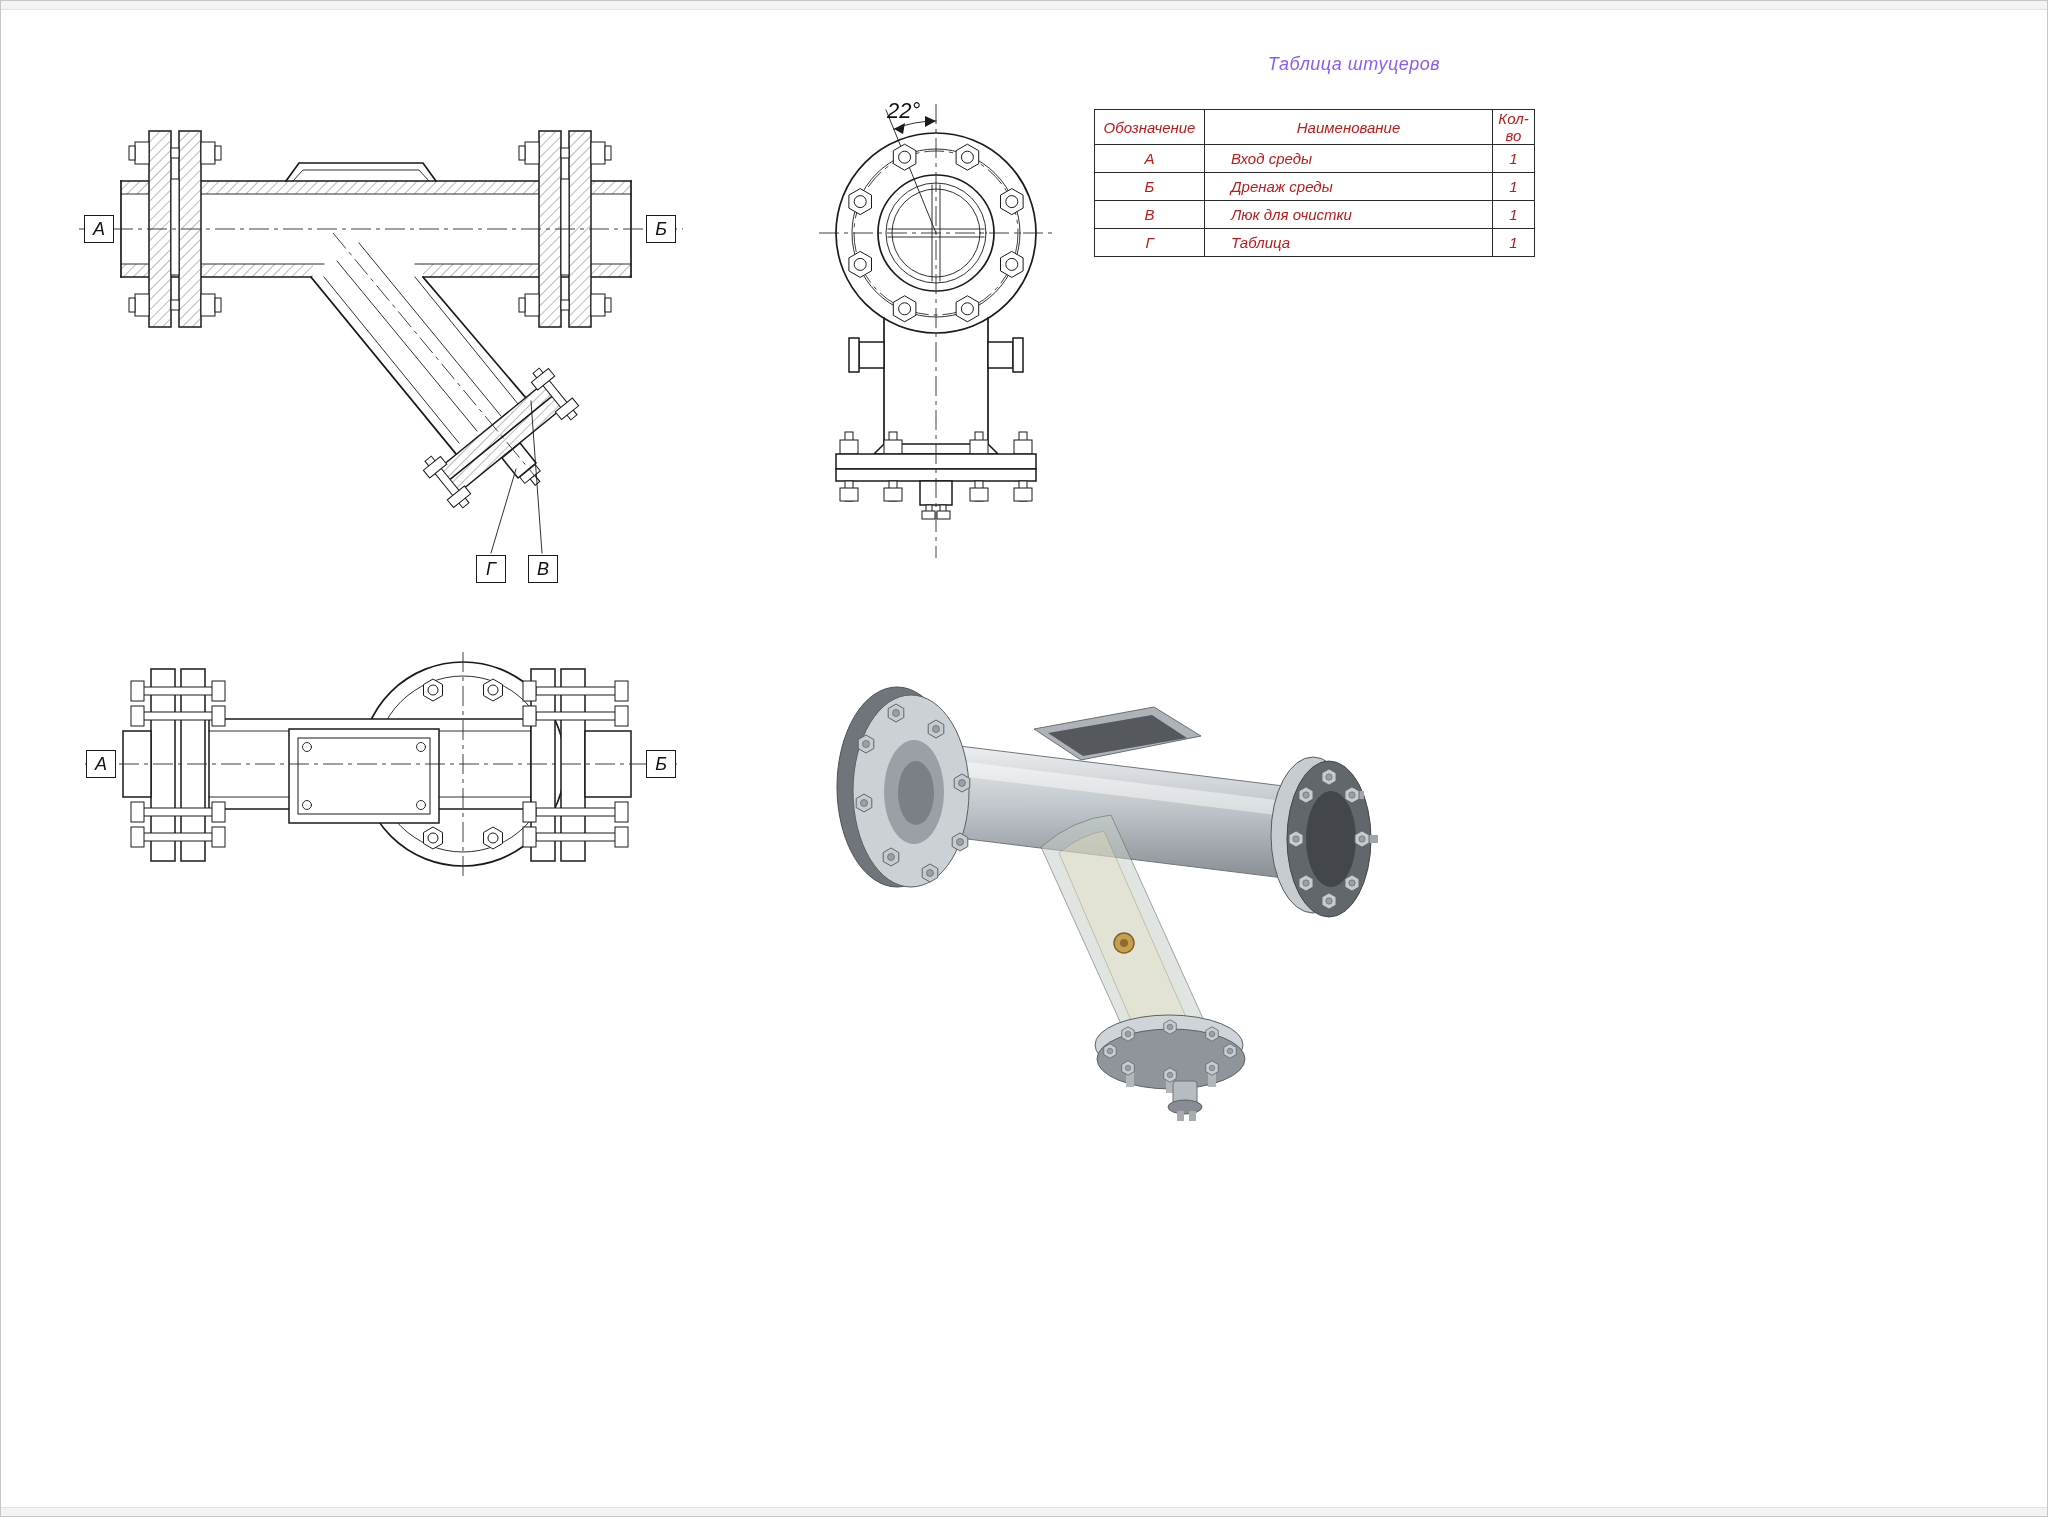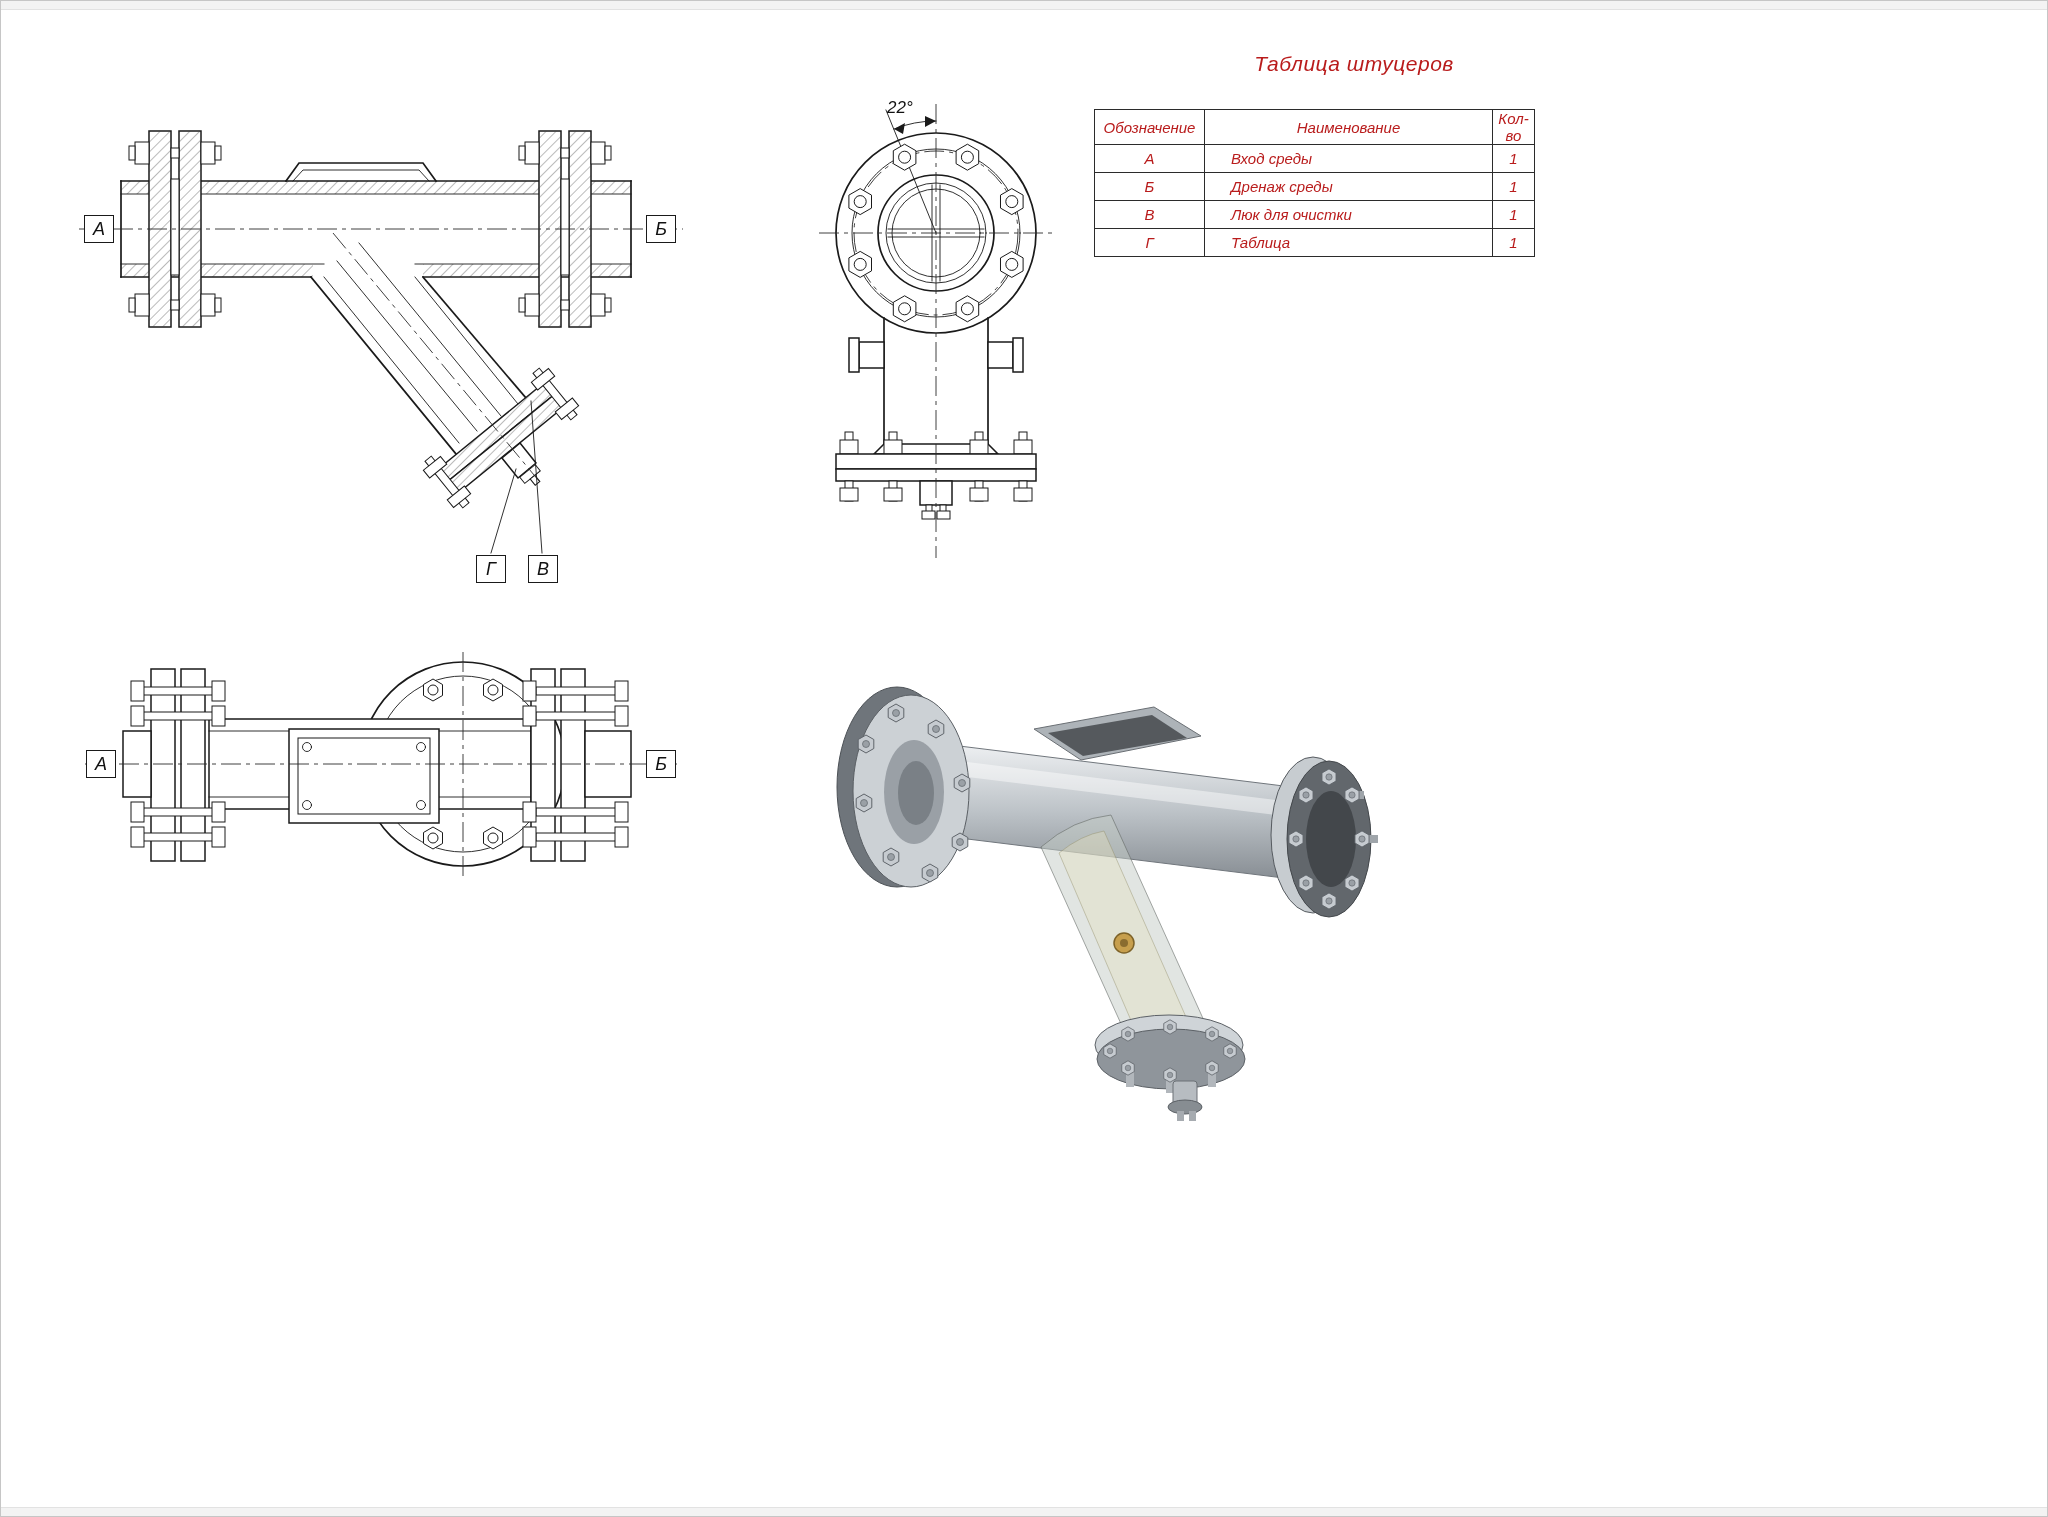--- a/index.html
+++ b/index.html
@@ -9,25 +9,25 @@
   .edge-strip { position:absolute; left:0; width:100%; height:9px; background:#f3f3f3; }
   .edge-strip.top { top:0; border-bottom:1px solid #e2e2e2; }
   .edge-strip.bottom { bottom:0; border-top:1px solid #e2e2e2; }
 
   .view { position:absolute; }
   .view svg { display:block; overflow:visible; }
 
   .ref-label { position:absolute; width:30px; height:28px; border:1.6px solid #1a1a1a;
                background:#fff; display:flex; align-items:center; justify-content:center;
                font-style:italic; font-size:18px; color:#111; z-index:5; }
-  .angle-label { position:absolute; font-style:italic; font-size:17px; color:#111; z-index:5; }
+  .angle-label { position:absolute; font-style:italic; font-size:22px; color:#111; z-index:5; }
 
   .table-block { position:absolute; left:1093px; top:48px; width:440px; }
-  .table-title { text-align:center; padding-left:80px; font-size:21px; font-style:italic;
-                 color:#b91c1c; line-height:30px; margin-bottom:30px; letter-spacing:0.5px; }
+  .table-title { text-align:center; padding-left:80px; font-size:18px; font-style:italic;
+                 color:#8b5cf6; line-height:30px; margin-bottom:30px; letter-spacing:0.5px; }
   table.nozzle-table { border-collapse:collapse; width:100%; table-layout:fixed; }
   .nozzle-table th, .nozzle-table td { border:1px solid #2b2b2b; height:28px;
     font-style:italic; font-weight:normal; font-size:15px; color:#b91c1c; overflow:hidden; }
   .nozzle-table th { text-align:center; }
   .c-des, .c-qty { text-align:center; }
   .c-name { text-align:left; padding-left:26px; }
 
   
   .lw-thick { stroke:#1a1a1a; stroke-width:1.7; fill:none; stroke-linecap:square; }
   .lw-thin  { stroke:#1a1a1a; stroke-width:0.9; fill:none; stroke-linecap:square; }

